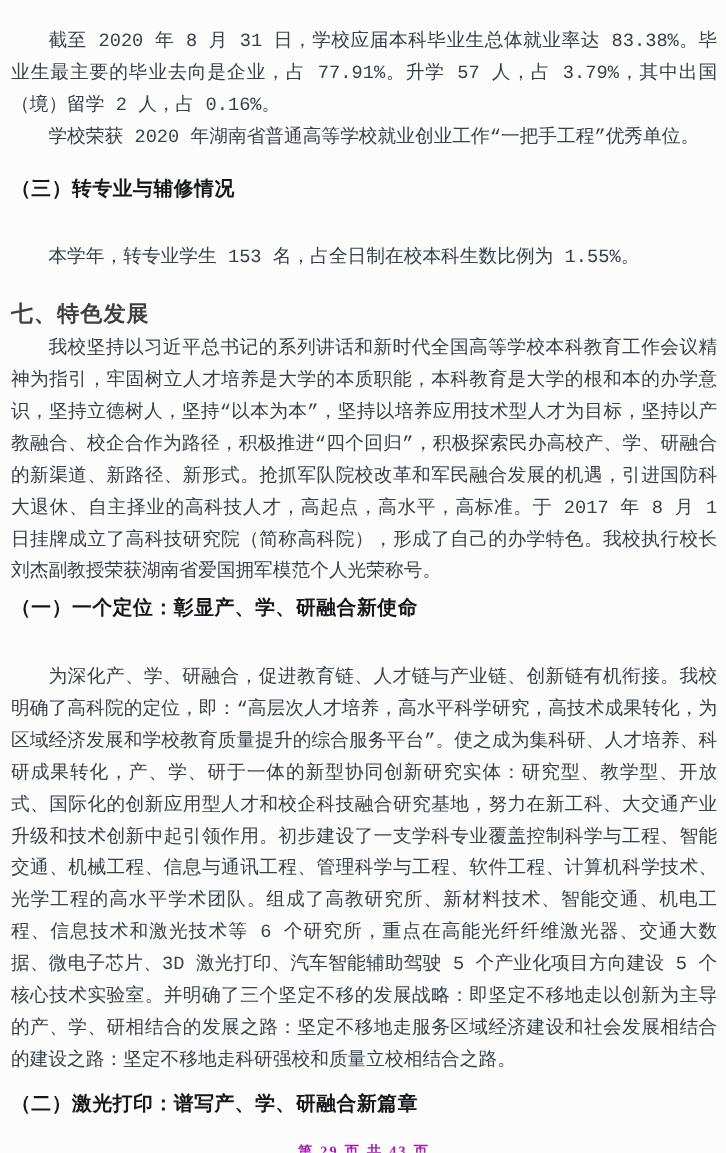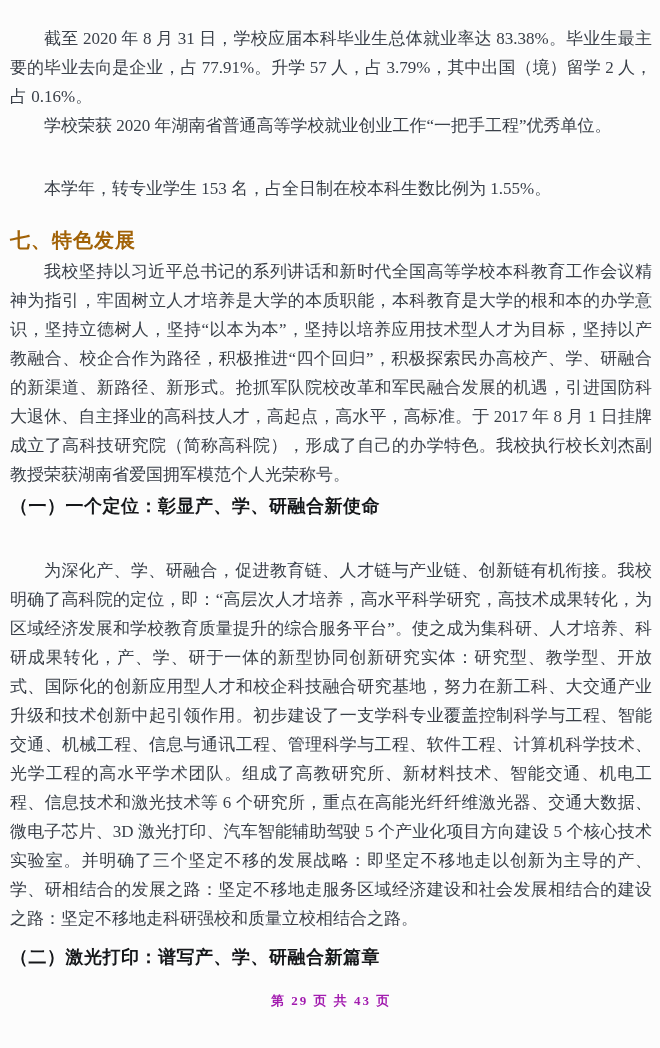--- a/index.html
+++ b/index.html
@@ -12,21 +12,21 @@
   }
   .page {
     box-sizing: border-box;
     width: 660px;
     height: 1048px;
     padding: 24px 8px 0 10px;
     background: #fcfcfc;
   }
   .body-para {
     margin: 0;
-    font-family: Liberation Serif, serif;
+    font-family: Liberation Mono, monospace;
     font-size: 17px;
     line-height: 29px;
     color: #3a4049;
     text-align: justify;
     text-indent: 2em;
   }
   .h-bracket {
     margin: 16px 0 0 0;
     font-family: "Liberation Sans", "DejaVu Sans", sans-serif;
     font-weight: 900;
@@ -36,21 +36,21 @@
     letter-spacing: 0.5px;
   }
   .h-bracket.h-one { margin-top: 2px; }
   .h-bracket.h-two { margin-top: 9px; }
   .h-chapter {
     margin: 22px 0 2px 0;
     font-family: "Liberation Sans", "DejaVu Sans", sans-serif;
     font-weight: 700;
     font-size: 20px;
     line-height: 30px;
-    color: #a16207;
+    color: #404040;
     letter-spacing: 1px;
   }
   .para-transfer { margin-top: 34px; }
   .para-positioning { margin-top: 35px; }
   .footer {
     margin-top: 20px;
     text-align: center;
     font-family: "Liberation Serif", "DejaVu Serif", serif;
     font-weight: bold;
     font-size: 13px;
@@ -61,20 +61,21 @@
 </style>
 </head>
 <body>
 
 <div class="page">
 
   <p class="body-para">截至 2020 年 8 月 31 日，学校应届本科毕业生总体就业率达 83.38%。毕业生最主要的毕业去向是企业，占 77.91%。升学 57 人，占 3.79%，其中出国（境）留学 2 人，占 0.16%。</p>
 
   <p class="body-para">学校荣获 2020 年湖南省普通高等学校就业创业工作“一把手工程”优秀单位。</p>
 
+  <h3 class="h-bracket">（三）转专业与辅修情况</h3>
 
   <p class="body-para para-transfer">本学年，转专业学生 153 名，占全日制在校本科生数比例为 1.55%。</p>
 
   <h2 class="h-chapter">七、特色发展</h2>
 
   <p class="body-para">我校坚持以习近平总书记的系列讲话和新时代全国高等学校本科教育工作会议精神为指引，牢固树立人才培养是大学的本质职能，本科教育是大学的根和本的办学意识，坚持立德树人，坚持“以本为本”，坚持以培养应用技术型人才为目标，坚持以产教融合、校企合作为路径，积极推进“四个回归”，积极探索民办高校产、学、研融合的新渠道、新路径、新形式。抢抓军队院校改革和军民融合发展的机遇，引进国防科大退休、自主择业的高科技人才，高起点，高水平，高标准。于 2017 年 8 月 1 日挂牌成立了高科技研究院（简称高科院），形成了自己的办学特色。我校执行校长刘杰副教授荣获湖南省爱国拥军模范个人光荣称号。</p>
 
   <h3 class="h-bracket h-one">（一）一个定位：彰显产、学、研融合新使命</h3>
 
   <p class="body-para para-positioning">为深化产、学、研融合，促进教育链、人才链与产业链、创新链有机衔接。我校明确了高科院的定位，即：“高层次人才培养，高水平科学研究，高技术成果转化，为区域经济发展和学校教育质量提升的综合服务平台”。使之成为集科研、人才培养、科研成果转化，产、学、研于一体的新型协同创新研究实体：研究型、教学型、开放式、国际化的创新应用型人才和校企科技融合研究基地，努力在新工科、大交通产业升级和技术创新中起引领作用。初步建设了一支学科专业覆盖控制科学与工程、智能交通、机械工程、信息与通讯工程、管理科学与工程、软件工程、计算机科学技术、光学工程的高水平学术团队。组成了高教研究所、新材料技术、智能交通、机电工程、信息技术和激光技术等 6 个研究所，重点在高能光纤纤维激光器、交通大数据、微电子芯片、3D 激光打印、汽车智能辅助驾驶 5 个产业化项目方向建设 5 个核心技术实验室。并明确了三个坚定不移的发展战略：即坚定不移地走以创新为主导的产、学、研相结合的发展之路：坚定不移地走服务区域经济建设和社会发展相结合的建设之路：坚定不移地走科研强校和质量立校相结合之路。</p>

